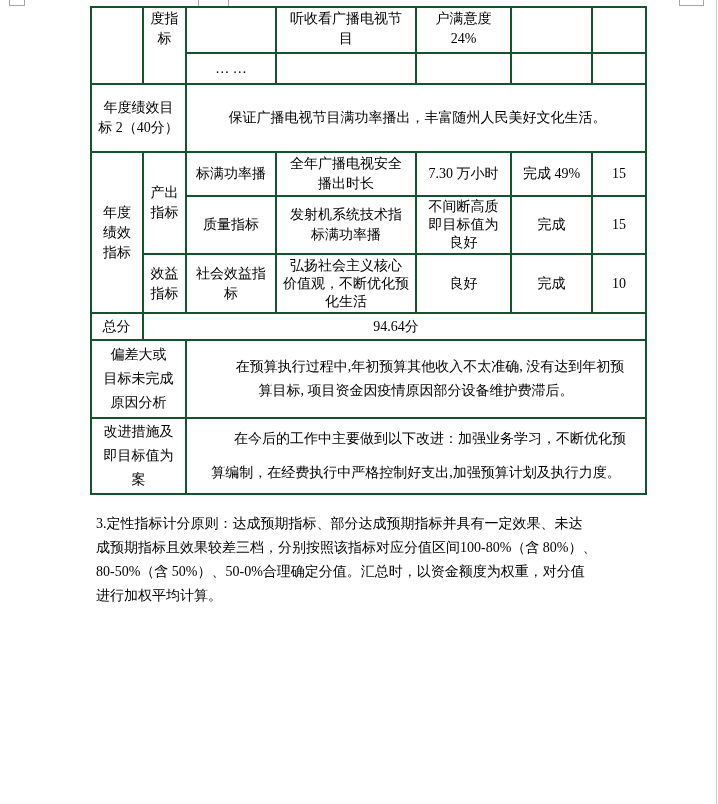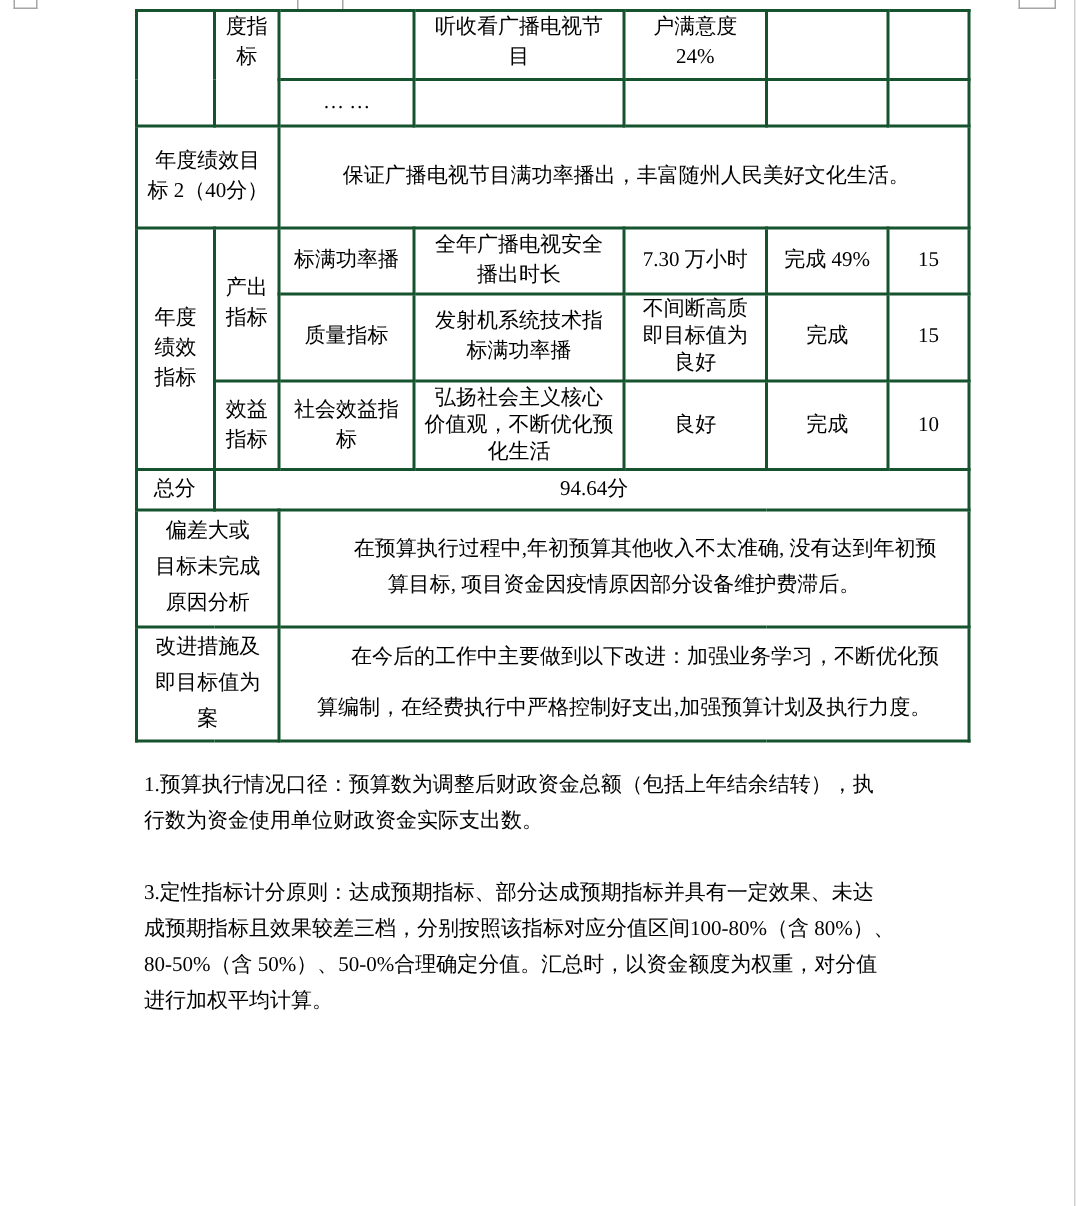--- a/index.html
+++ b/index.html
@@ -121,22 +121,20 @@
         <td colspan="2" class="l lh24">改进措施及
 即目标值为
 案</td>
         <td colspan="5" class="para lh34">在今后的工作中主要做到以下改进：加强业务学习，不断优化预
 算编制，在经费执行中严格控制好支出,加强预算计划及执行力度。</td>
       </tr>
     </tbody>
   </table>
 
   <div class="notes">
-    <div class="note-item">1.预算执行情况口径：预算数为调整后财政资金总额（包括上年结余结转），执
-行数为资金使用单位财政资金实际支出数。</div>
     <div class="note-item">3.定性指标计分原则：达成预期指标、部分达成预期指标并具有一定效果、未达
 成预期指标且效果较差三档，分别按照该指标对应分值区间100-80%（含 80%）、
 80-50%（含 50%）、50-0%合理确定分值。汇总时，以资金额度为权重，对分值
 进行加权平均计算。</div>
     
   </div>
 
 </div>
 
 </body></html>

